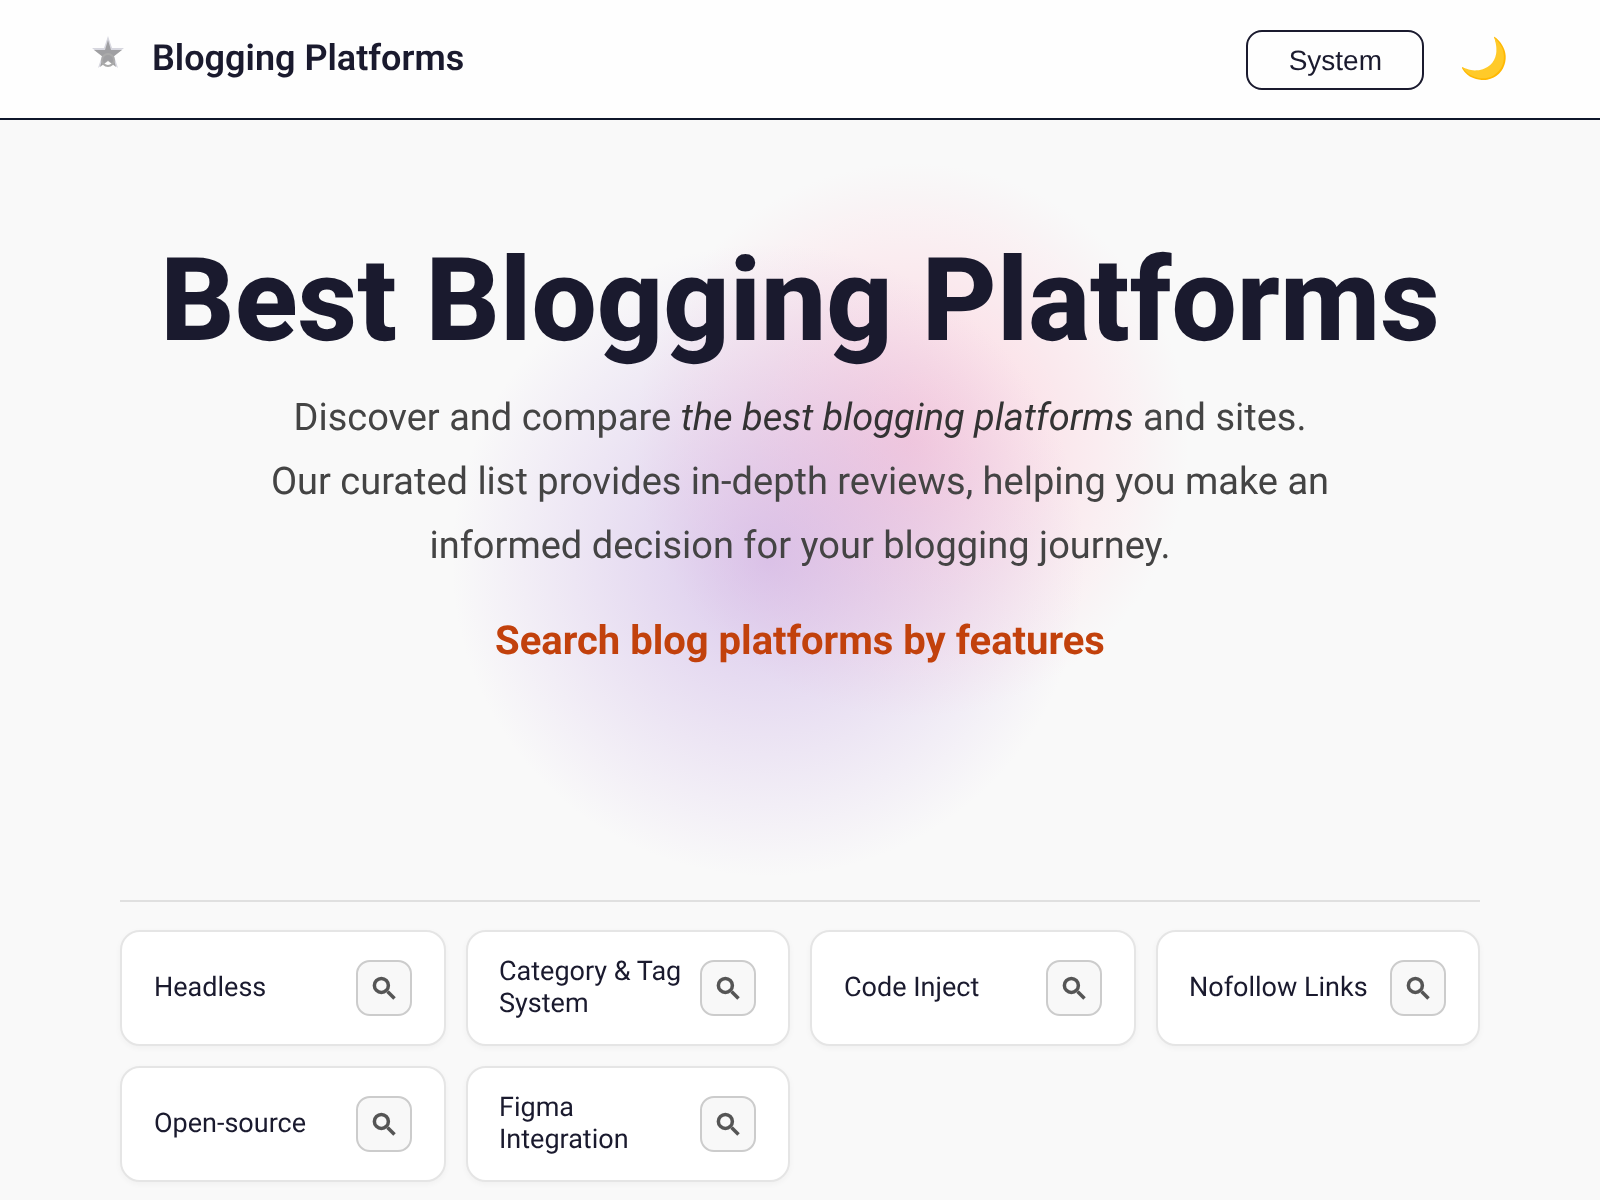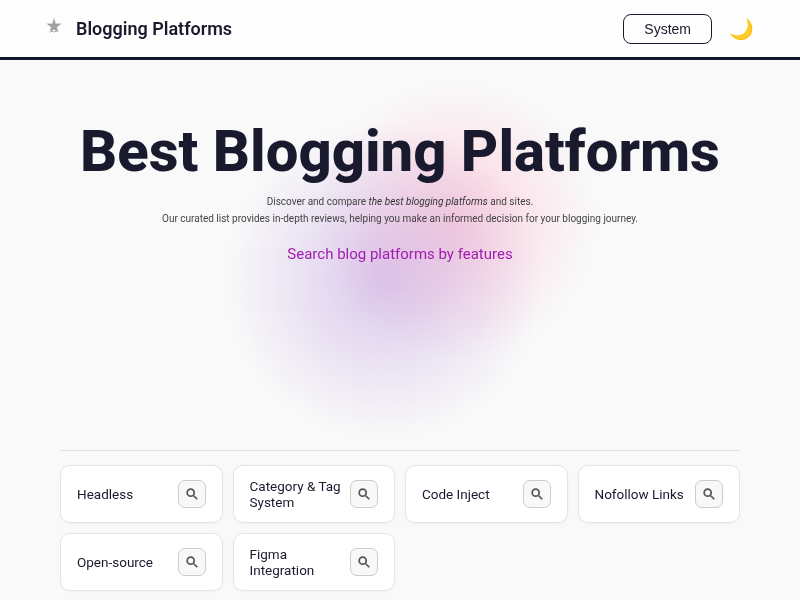--- a/index.html
+++ b/index.html
@@ -18,21 +18,21 @@
     }
 
     
     header {
       display: flex;
       align-items: center;
       justify-content: space-between;
       padding: 0 40px;
       height: 60px;
       background: rgba(255,255,255,0.85);
-      border-bottom: 3px solid #0f172a;
+      border-bottom: 1px solid #0f172a;
       position: relative;
       z-index: 10;
     }
 
     .logo-area {
       display: flex;
       align-items: center;
       gap: 8px;
     }
 
@@ -115,38 +115,38 @@
       font-size: 58px;
       font-weight: 800;
       line-height: 1.1;
       color: #1a1a2e;
       margin-bottom: 9px;
       position: relative;
       z-index: 2;
     }
 
     .hero-subtitle {
-      font-size: 10px;
+      font-size: 19px;
       line-height: 1.7;
       color: #444;
       max-width: 560px;
       margin: 0 auto 18px;
       position: relative;
       z-index: 2;
     }
 
     .hero-subtitle em {
       font-style: italic;
       color: #333;
     }
 
     .hero-cta {
-      font-size: 15px;
-      font-weight: 400;
-      color: #a21caf;
+      font-size: 20px;
+      font-weight: 700;
+      color: #c2410c;
       position: relative;
       z-index: 2;
       margin-top: 6px;
     }
 
     
     .divider {
       height: 1px;
       background: #e0e0e0;
       margin: 0 60px;

